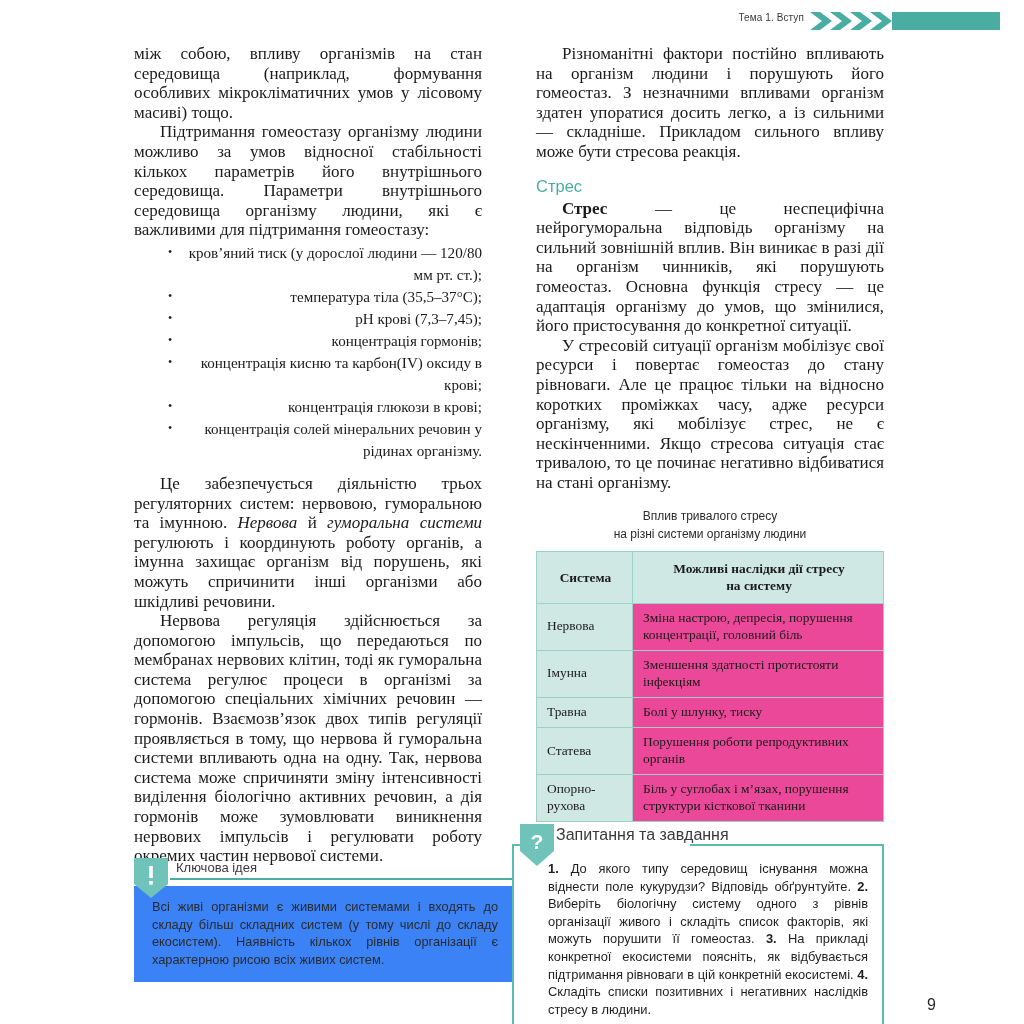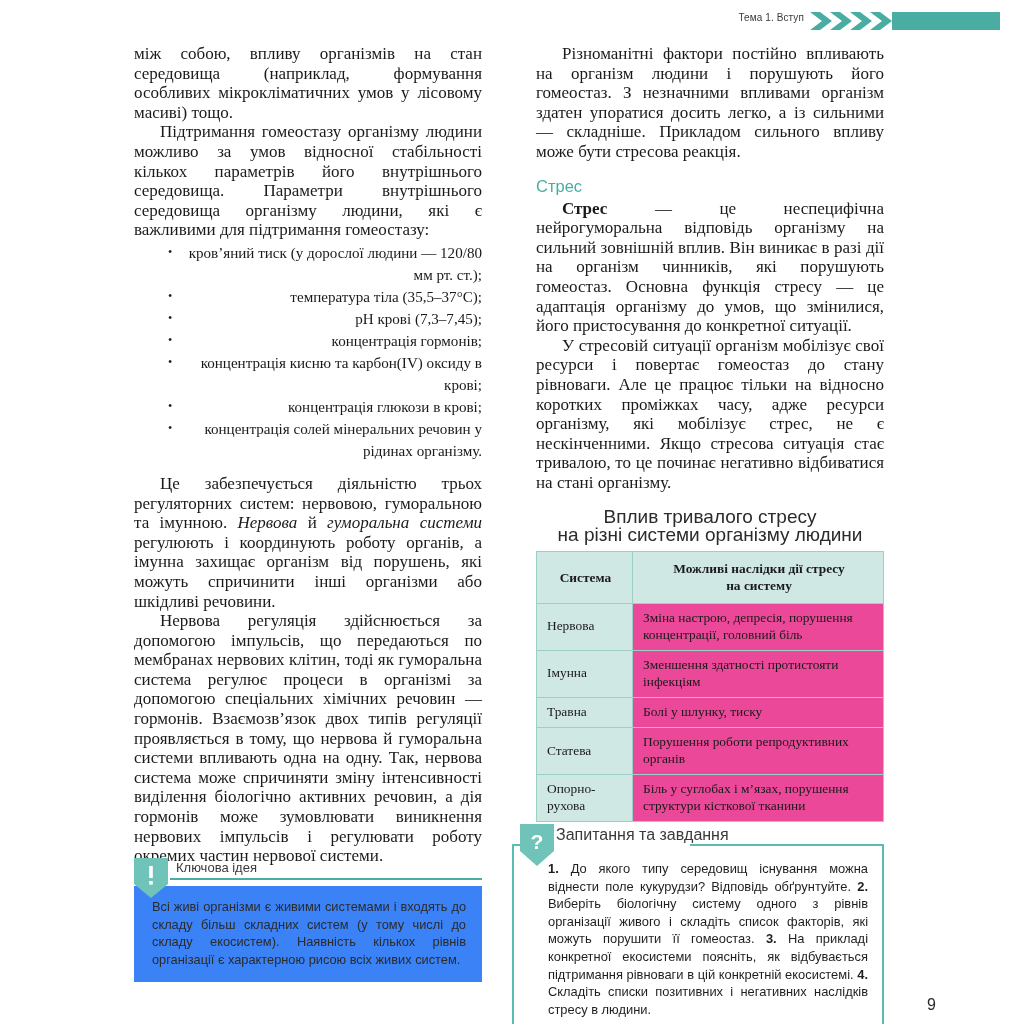--- a/index.html
+++ b/index.html
@@ -101,21 +101,21 @@
   }
 
   .ital { font-style: italic; }
   .bold { font-weight: bold; }
 
   
   .callout {
     position: absolute;
     left: 134px;
     top: 862px;
-    width: 348px;
+    width: 380px;
   }
   .callout-head {
     position: relative;
     height: 20px;
   }
   .callout-head .rule {
     position: absolute;
     left: 36px; right: 0; top: 16px;
     height: 2px;
     background: #4aada1;
@@ -143,21 +143,21 @@
     line-height: 17.6px;
     text-align: justify;
     color: #2b2b2b;
   }
 
   
   .tbl-caption {
     margin: 16px 0 8px 0;
     text-align: center;
     font-family: "Liberation Sans", sans-serif;
-    font-size: 19px;
+    font-size: 12px;
     line-height: 17.5px;
     color: #2b2b2b;
   }
   table.stress {
     width: 348px;
     border-collapse: collapse;
     font-family: "Liberation Serif", serif;
     table-layout: fixed;
   }
   table.stress th,

